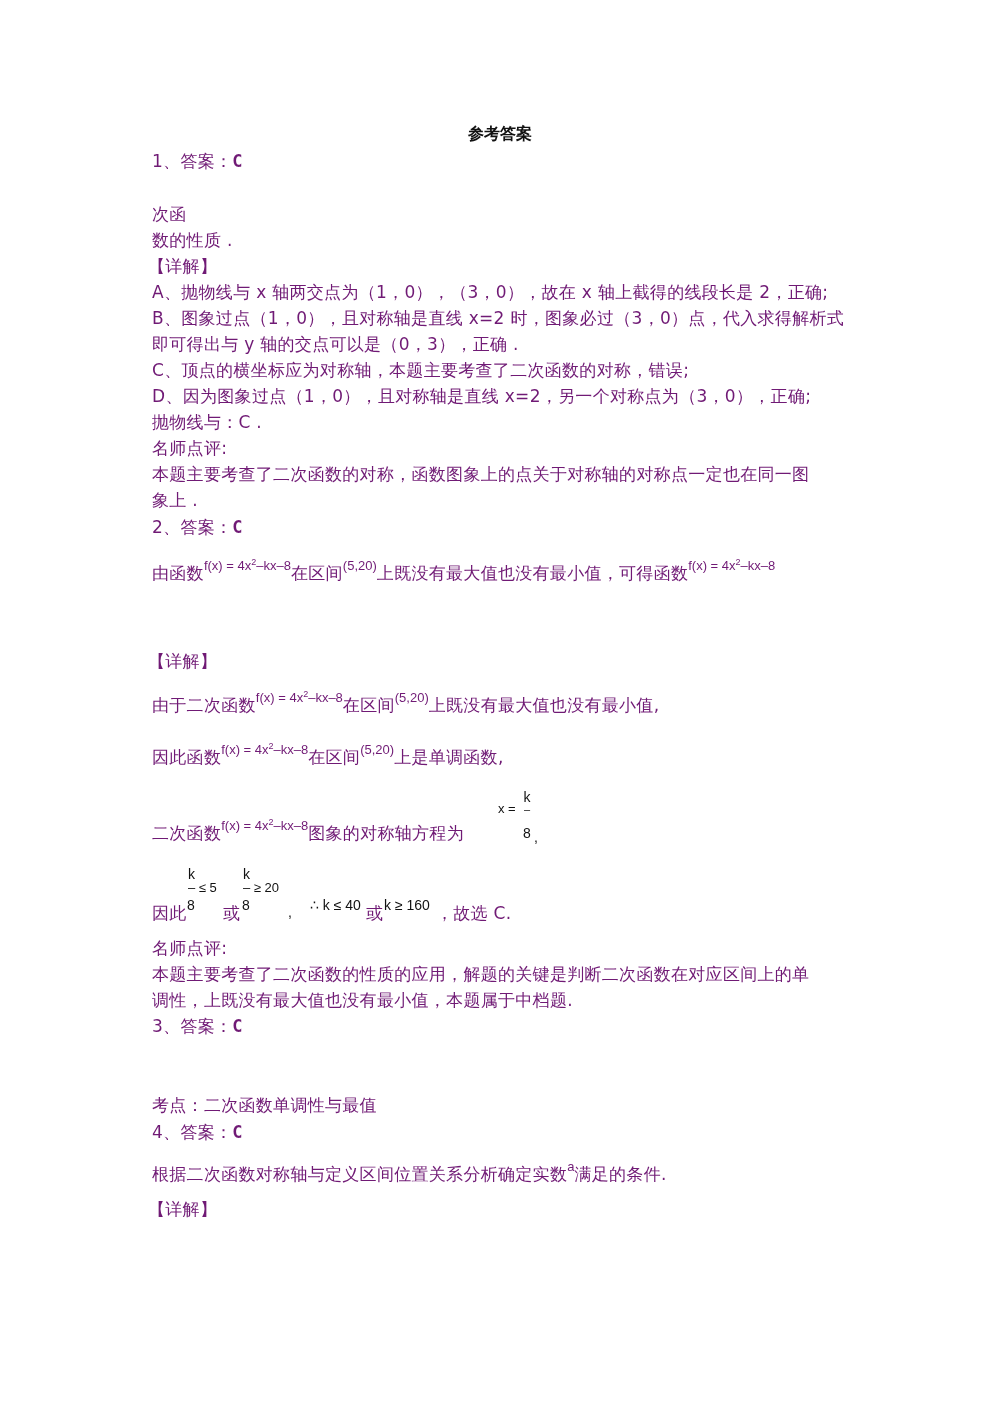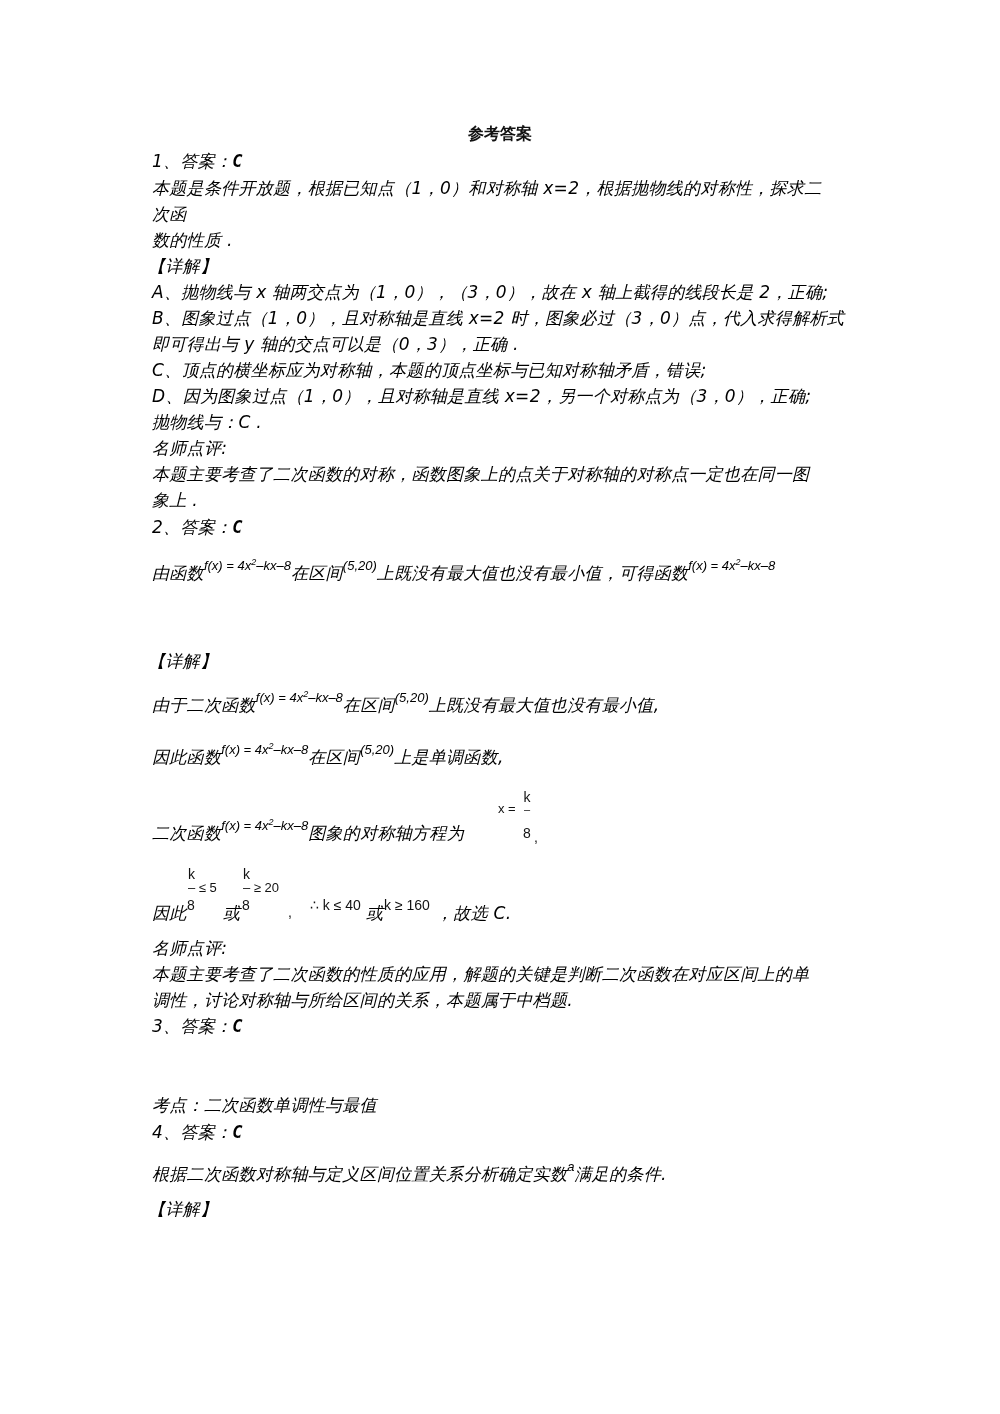--- a/index.html
+++ b/index.html
@@ -3,21 +3,21 @@
 <meta charset="utf-8">
 <style>
   html, body { margin: 0; padding: 0; background: #ffffff; }
   body {
     width: 1000px; height: 1414px; position: relative; overflow: hidden;
     font-family: "DejaVu Sans", sans-serif; color: #111;
   }
   .page { position: absolute; left: 0; top: 0; width: 968px; height: 1414px; }
   .ln {
     position: absolute; left: 152px; font-size: 17px; line-height: 22px;
-    white-space: nowrap; color: #000000; letter-spacing: 0.3px; font-style: italic;
+    white-space: nowrap; color: #701a75; letter-spacing: 0.3px;
   }
   .title {
     position: absolute; left: 0; width: 1000px; top: 124px; text-align: center;
     font-size: 16px; font-weight: bold; color: #111;
   }
   .ans { font-family: "DejaVu Sans Mono", monospace; font-weight: bold; }
   .serif { font-family: "Liberation Serif", serif; }
   .math {
     font-family: "Liberation Sans", sans-serif; font-size: 13px;
     position: relative; top: -9px; letter-spacing: 0;
@@ -29,28 +29,27 @@
 </head>
 <body>
 
 <div class="page">
 
   <div class="title">参考答案</div>
 
   <div class="ln" style="top:150px">
     <span>1、答案：</span><span class="ans">C</span>
   </div>
-  <div class="ln" style="top:177px">本题是条件开放题，根据已知点（1，0）和对称轴 x=2，根据抛物线的对称性，探求二</div>
   <div class="ln" style="top:203px">次函</div>
   <div class="ln" style="top:229px">数的性质 .</div>
   <div class="ln" style="left:148px;top:255px">【详解】</div>
   <div class="ln" style="top:281px">A、抛物线与 x 轴两交点为（1，0），（3，0），故在 x 轴上截得的线段长是 2，正确;</div>
   <div class="ln" style="top:307px">B、图象过点（1，0），且对称轴是直线 x=2 时，图象必过（3，0）点，代入求得解析式</div>
   <div class="ln" style="top:333px">即可得出与 y 轴的交点可以是（0，3），正确 .</div>
-  <div class="ln" style="top:359px">C、顶点的横坐标应为对称轴，本题的顶点坐标与已知对称轴矛盾，错误;</div>
+  <div class="ln" style="top:359px">C、顶点的横坐标应为对称轴，本题主要考查了二次函数的对称，错误;</div>
   <div class="ln" style="top:385px">D、因为图象过点（1，0），且对称轴是直线 x=2，另一个对称点为（3，0），正确;</div>
   <div class="ln" style="top:411px">抛物线与：C .</div>
   <div class="ln" style="top:437px">名师点评:</div>
   <div class="ln" style="top:463px">本题主要考查了二次函数的对称，函数图象上的点关于对称轴的对称点一定也在同一图</div>
   <div class="ln" style="top:489px">象上 .</div>
 
   <div class="ln" style="top:516px">
     <span>2、答案：</span><span class="ans">C</span>
   </div>
 
@@ -90,21 +89,21 @@
   <div class="abs" style="left:243px;top:880px;font-size:13px"><span>–</span> <span>≥ 20</span></div>
   <div class="abs" style="left:242px;top:897px">8</div>
   <div class="abs" style="left:288px;top:904px">,</div>
   <div class="abs" style="left:310px;top:897px;font-size:14px">∴ k ≤ 40</div>
   <div class="ln" style="left:366px;top:902px">或</div>
   <div class="abs" style="left:384px;top:897px;font-size:14px">k ≥ 160</div>
   <div class="ln" style="left:436px;top:902px">，故选 C.</div>
 
   <div class="ln" style="top:937px">名师点评:</div>
   <div class="ln" style="top:963px">本题主要考查了二次函数的性质的应用，解题的关键是判断二次函数在对应区间上的单</div>
-  <div class="ln" style="top:989px">调性，讨论对称轴与所给区间的关系，本题属于中档题.</div>
+  <div class="ln" style="top:989px">调性，上既没有最大值也没有最小值，本题属于中档题.</div>
 
   <div class="ln" style="top:1015px">
     <span>3、答案：</span><span class="ans">C</span>
   </div>
   <div class="ln" style="top:1094px">考点：二次函数单调性与最值</div>
 
   <div class="ln" style="top:1121px">
     <span>4、答案：</span><span class="ans">C</span>
   </div>
   <div class="ln" style="top:1163px">

